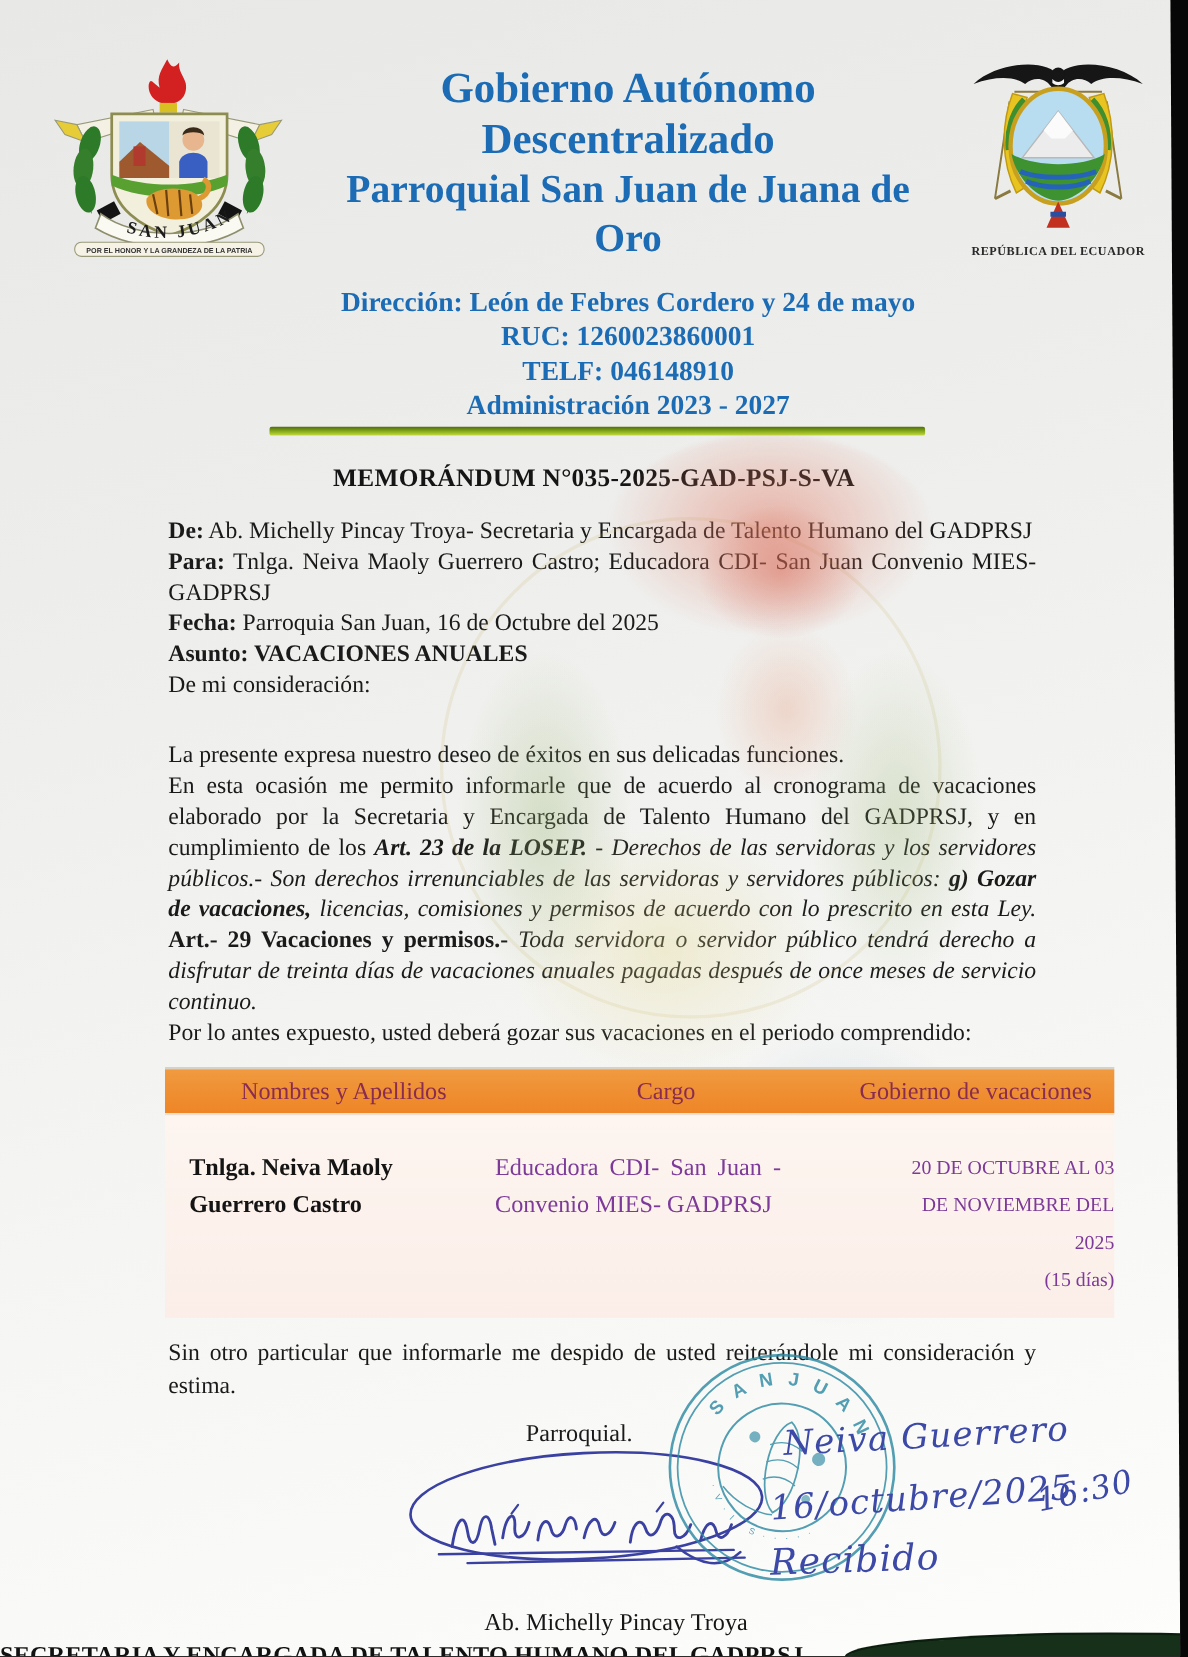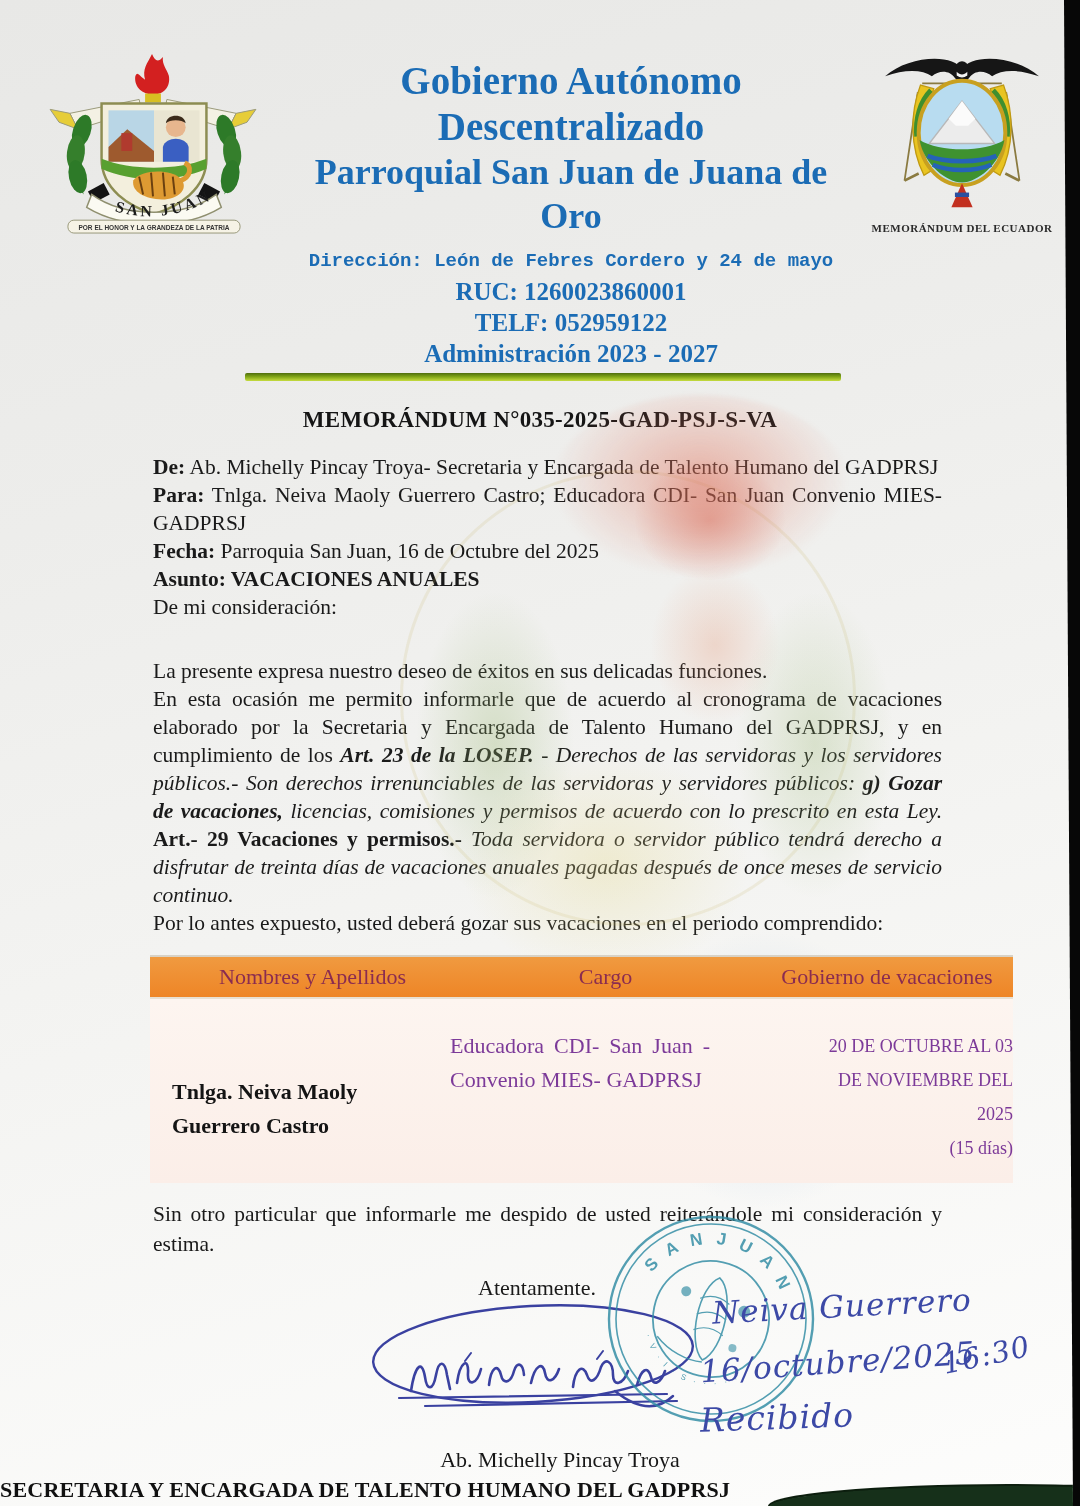--- a/index.html
+++ b/index.html
@@ -24,36 +24,36 @@
   .wm-blue{left:630px;top:930px;width:270px;height:280px;background:radial-gradient(ellipse,rgba(140,178,216,.28),rgba(140,178,216,0) 70%);}
   .wm-ring{left:400px;top:470px;width:450px;height:450px;border:3px solid rgba(198,180,98,.16);background:none;}
   
   .header-row{position:relative;display:flex;padding:40px 18px 0 40px;align-items:flex-start;}
   .seal-left{width:240px;flex:0 0 240px;margin-top:10px;}
   .seal-right{width:200px;flex:0 0 200px;text-align:center;margin-top:8px;}
   .seal-caption{font-family:"Liberation Serif",serif;font-size:11px;letter-spacing:.5px;color:#2a2a2a;margin-top:2px;font-weight:bold;}
   .head-text{flex:1;text-align:center;color:#1b6cb5;padding-top:18px;}
   .h1{font-size:39px;font-weight:bold;line-height:46px;}
   .h2{font-size:36px;font-weight:bold;line-height:44px;}
-  .h3{font-size:19px;font-weight:bold;line-height:30px;margin-top:8px;font-family:Liberation Mono, monospace;}
+  .h3{font-size:25px;font-weight:bold;line-height:30px;margin-top:23px;}
   .h4{font-size:25px;font-weight:bold;line-height:31px;}
   .green-line{margin:4px 0 0 245px;width:596px;height:8px;background:linear-gradient(#4e6d0e 0%,#7fa317 45%,#c6dc3f 100%);border-radius:2px;}
   
   .memo-title{margin-top:26px;text-align:center;font-size:23px;font-weight:bold;color:#151515;letter-spacing:.3px;}
   .letter{margin:20px 138px 0 153px;font-size:21.5px;line-height:28px;color:#1a1a1a;text-align:justify;}
   .para{text-align:justify;}
   .para.gap-after{margin-bottom:36px;}
   .b{font-weight:bold;}
   .i{font-style:italic;}
   
   .vac-table{margin:18px 0 0 150px;width:863px;position:relative;}
   .vac-head{display:grid;grid-template-columns:300px 286px 277px;background:linear-gradient(#f09a40,#ee8526);height:40px;align-items:center;border-top:2px solid #d8d2c6;border-bottom:2px solid #e8e0d2;}
   .vac-head>div{text-align:center;font-size:22px;color:#8a2c50;padding-left:25px;}
   .vac-body{display:grid;grid-template-columns:300px 286px 277px;background:linear-gradient(#fdf5f0,#fbeee8);padding:30px 0 18px 0;min-height:105px;}
-  .cell-name{padding-left:22px;padding-right:16px;font-weight:bold;color:#141414;font-size:22px;line-height:34px;margin-top:46px;}
+  .cell-name{padding-left:22px;padding-right:16px;font-weight:bold;color:#141414;font-size:22px;line-height:34px;}
   .cell-cargo{padding-right:26px;color:#7c3a99;font-size:22px;line-height:34px;text-align:justify;}
   .cell-periodo{color:#7c3a99;font-size:18px;line-height:34px;text-align:right;white-space:pre-line;}
   
   .closing{margin:16px 138px 0 153px;font-size:21.5px;line-height:30px;text-align:justify;color:#1a1a1a;}
   .sig-area{position:relative;height:178px;margin-top:16px;}
   .salutation{padding-left:478px;font-size:22px;color:#1a1a1a;}
   .signature-svg{position:absolute;left:365px;top:24px;}
   .stamp-svg{position:absolute;left:592px;top:-78px;opacity:.82;}
   .signer-name{text-align:center;font-size:22px;color:#161616;margin:-6px 0 0 40px;}
   .signer-title{text-align:left;font-size:22px;font-weight:bold;color:#111;margin-top:4px;letter-spacing:.2px;}
@@ -121,21 +121,21 @@
         <rect x="28" y="172" width="174" height="13" rx="6" fill="#f6f3e6" stroke="#99997a" stroke-width="1"></rect>
         <text x="115" y="181.5" text-anchor="middle" font-size="6.6" font-weight="bold" fill="#333" font-family="Liberation Sans,sans-serif">POR EL HONOR Y LA GRANDEZA DE LA PATRIA</text>
       </svg>
     </div>
 
     <div class="head-text">
       <div class="h1">Gobierno Autónomo Descentralizado</div>
       <div class="h2">Parroquial San Juan de Juana de Oro</div>
       <div class="h3">Dirección: León de Febres Cordero y 24 de mayo</div>
       <div class="h4">RUC: 1260023860001</div>
-      <div class="h4">TELF: 052959122</div>
+      <div class="h4">TELF: 046148910</div>
       <div class="h4">Administración 2023 - 2027</div>
     </div>
 
     <div class="seal-right">
       <svg width="186" height="168" viewBox="0 0 210 190">
         <path d="M18 32 C44 8 96 6 105 24 C114 6 166 8 192 32 C170 24 150 24 139 32 C131 25 119 25 113 34 L105 42 L97 34 C91 25 79 25 71 32 C60 24 40 24 18 32 Z" fill="#161616"></path>
         <circle cx="105" cy="22" r="7" fill="#161616"></circle>
         <path d="M99 27 C103 31 107 31 111 27 L111 31 C107 34 103 34 99 31 Z" fill="#f4f4f4"></path>
         <path d="M60 40 L150 40 M55 50 L40 150 M155 50 L170 150" stroke="#8a7a40" stroke-width="2"></path>
         <path d="M58 42 C46 74 46 112 62 144 L78 134 C64 106 64 72 73 46 Z" fill="#e9c421" stroke="#c09a12" stroke-width="1.5"></path>
@@ -149,21 +149,21 @@
         <ellipse cx="105" cy="96" rx="49" ry="59" fill="#b8dcf0" stroke="#c8a020" stroke-width="4.5"></ellipse>
         <circle cx="105" cy="72" r="7" fill="#f0de70"></circle>
         <path d="M68 108 L105 60 L142 108 Z" fill="#ececec" stroke="#b8b8b8" stroke-width="1.5"></path>
         <path d="M90 80 L105 60 L120 80 L112 88 L98 88 Z" fill="#fbfbfb"></path>
         <path d="M57 104 C80 118 130 118 153 104 C148 132 122 152 105 152 C88 152 62 132 57 104 Z" fill="#3f9230"></path>
         <path d="M66 122 C85 130 125 130 144 122 M72 132 C90 140 120 140 138 132" stroke="#2563b8" stroke-width="5" fill="none"></path>
         <path d="M105 153 L93 180 L117 180 Z" fill="#c23020"></path>
         <path d="M97 166 L113 166" stroke="#2a4fa0" stroke-width="5"></path>
         <path d="M40 150 L56 142 M170 150 L154 142" stroke="#8a7a40" stroke-width="3"></path>
       </svg>
-      <div class="seal-caption">MEMORÁNDUM DEL ECUADOR</div>
+      <div class="seal-caption">REPÚBLICA DEL ECUADOR</div>
     </div>
   </div>
 
   <div class="green-line"></div>
 
   <div class="memo-title">MEMORÁNDUM N°035-2025-GAD-PSJ-S-VA</div>
 
   <div class="letter">
     <div class="para"><span class="b">De:</span><span> Ab. Michelly Pincay Troya- Secretaria y Encargada de Talento Humano del GADPRSJ</span></div>
     <div class="para"><span class="b">Para:</span><span> Tnlga. Neiva Maoly Guerrero Castro; Educadora CDI- San Juan Convenio MIES-GADPRSJ</span></div>
@@ -187,21 +187,21 @@
       <div class="cell-periodo">20 DE OCTUBRE AL 03
 DE NOVIEMBRE DEL
 2025
 (15 días)</div>
     </div>
   </div>
 
   <div class="closing">Sin otro particular que informarle me despido de usted reiterándole mi consideración y estima.</div>
 
   <div class="sig-area">
-    <div class="salutation">Atentamente.</div>
+    <div class="salutation">Parroquial.</div>
 
     <svg class="signature-svg" width="345" height="115" viewBox="0 0 345 115">
       <g stroke="#3a41a0" fill="none" stroke-linecap="round">
         <ellipse cx="168" cy="55" rx="160" ry="48" stroke-width="2.4" transform="rotate(-3 168 55)"></ellipse>
         <path stroke-width="2.6" d="M46 92 C50 66 57 60 60 78 C62 92 68 92 71 76 C74 60 80 62 82 76 L85 90 M92 84 C95 62 104 58 103 74 C102 88 112 86 116 70 M124 86 C126 68 133 64 136 76 C138 86 146 84 149 72 C152 62 158 64 159 76 M166 84 C170 66 178 62 180 74 C182 86 190 82 194 70 M208 88 C210 70 218 64 222 76 C225 86 232 82 236 68 C240 58 248 62 248 76 C248 88 258 86 263 72 M272 86 C276 70 283 66 286 78 C288 88 296 84 300 72"></path>
         <path stroke-width="2" d="M100 62 L106 54 M232 60 L238 52"></path>
         <path stroke-width="2.2" d="M34 99 L302 95"></path>
         <path stroke-width="2.2" d="M60 107 L312 102"></path>
         <path stroke-width="2.4" d="M250 92 C272 110 292 112 308 97"></path>
       </g>

